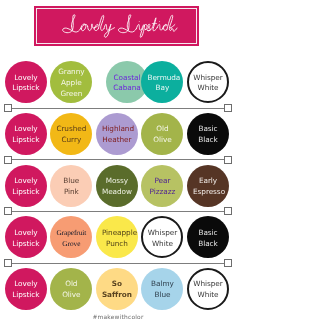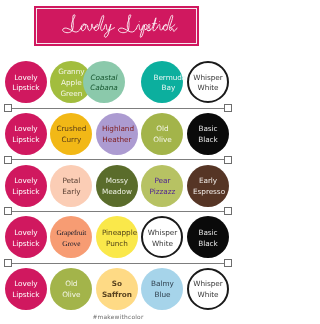--- a/index.html
+++ b/index.html
@@ -70,24 +70,24 @@
   </div>
 
   <div id="rows">
       <div class="row" style="top: 61.1px;">
         <div class="swatch" style="left: 4.8px; background: rgb(208, 24, 95); color: rgb(255, 255, 255);">
           <span>Lovely Lipstick</span>
         </div>
         <div class="swatch" style="left: 50.35px; background: rgb(162, 189, 62); color: rgb(244, 246, 232);">
           <span>Granny Apple Green</span>
         </div>
-        <div class="swatch" style="left: 83px; background: rgb(139, 201, 171); color: #14532d; font-style: italic;">
+        <div class="swatch" style="left: 106px; background: rgb(139, 201, 171); color: #6d28d9;">
           <span>Coastal Cabana</span>
         </div>
-        <div class="swatch" style="left: 141.45px; background: rgb(12, 175, 158); color: rgb(234, 247, 245); justify-content: flex-end;">
+        <div class="swatch" style="left: 141.45px; background: rgb(12, 175, 158); color: rgb(234, 247, 245);">
           <span>Bermuda Bay</span>
         </div>
         <div class="swatch outlined" style="left: 187px; background: rgb(255, 255, 255); color: rgb(58, 58, 58);">
           <span>Whisper White</span>
         </div>
       </div>
       <div class="row" style="top: 112.8px;">
         <div class="swatch" style="left: 4.8px; background: rgb(208, 24, 95); color: rgb(255, 255, 255);">
           <span>Lovely Lipstick</span>
         </div>
@@ -102,21 +102,21 @@
         </div>
         <div class="swatch" style="left: 187px; background: rgb(10, 10, 10); color: rgb(232, 232, 232);">
           <span>Basic Black</span>
         </div>
       </div>
       <div class="row" style="top: 164.5px;">
         <div class="swatch" style="left: 4.8px; background: rgb(208, 24, 95); color: rgb(255, 255, 255);">
           <span>Lovely Lipstick</span>
         </div>
         <div class="swatch" style="left: 50.35px; background: rgb(251, 205, 181); color: rgb(90, 64, 52);">
-          <span>Petal Early</span>
+          <span>Blue Pink</span>
         </div>
         <div class="swatch" style="left: 95.9px; background: rgb(90, 108, 43); color: rgb(240, 243, 230);">
           <span>Mossy Meadow</span>
         </div>
         <div class="swatch" style="left: 141.45px; background: rgb(183, 194, 99); color: #4c1d95;">
           <span>Pear Pizzazz</span>
         </div>
         <div class="swatch" style="left: 187px; background: rgb(86, 53, 37); color: rgb(242, 237, 233);">
           <span>Early Espresso</span>
         </div>

